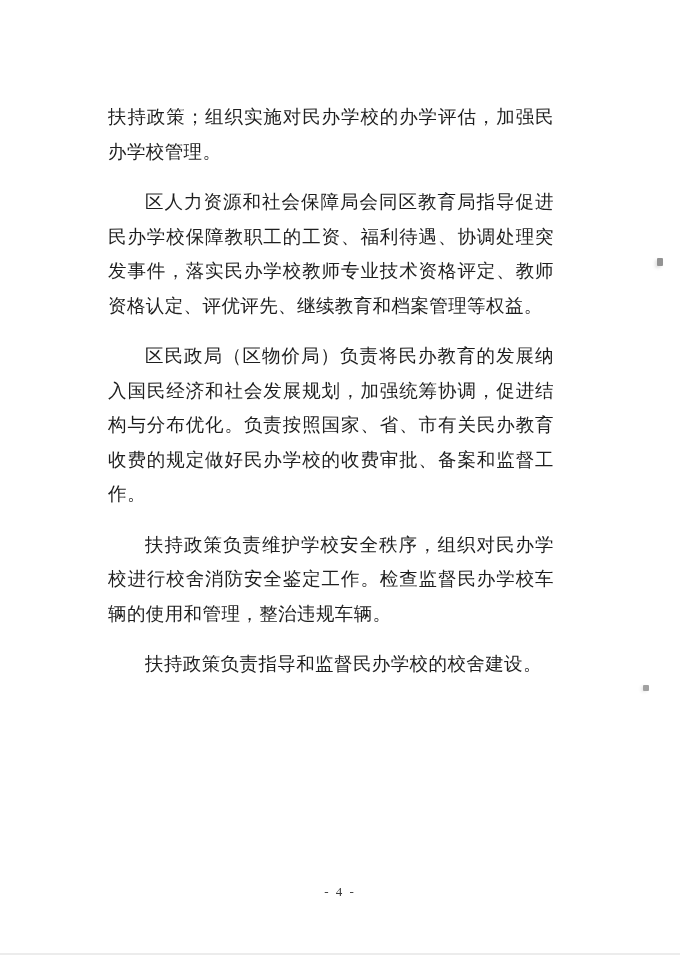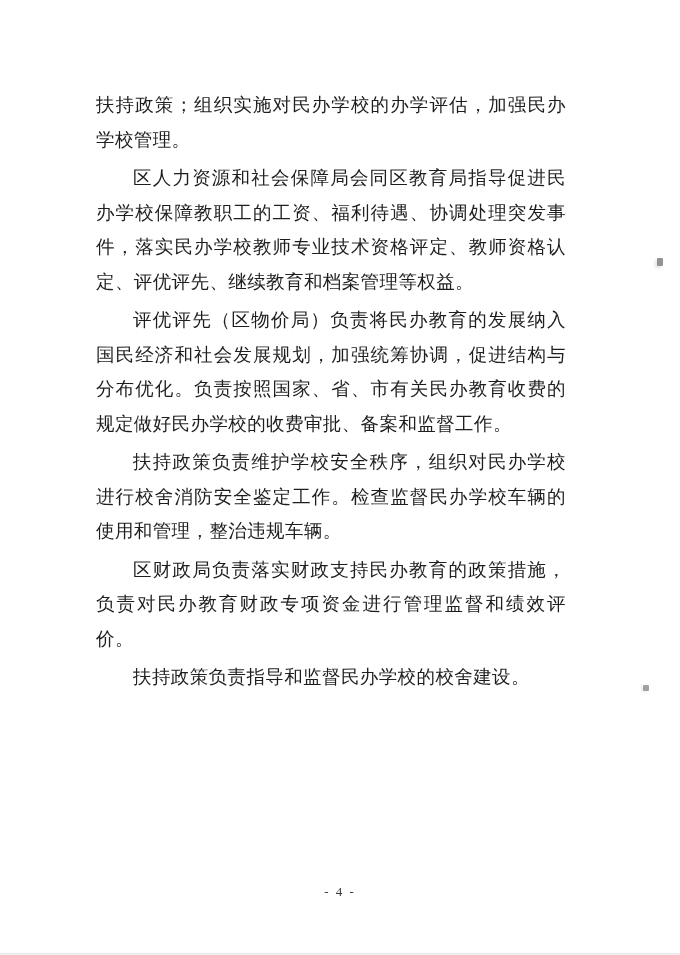--- a/index.html
+++ b/index.html
@@ -20,21 +20,21 @@
     left: 92px;
     top: 84px;
     width: 478px;
     font-size: 18.5px;
     line-height: 34.5px;
     text-align: justify;
     text-justify: inter-ideograph;
     letter-spacing: 0.4px;
   }
   .doc-content p {
-    margin: 4px;
+    margin: 16px;
     padding: 0;
   }
   .doc-content p.indent {
     text-indent: 2em;
   }
   .agency {
     font-weight: 400;
   }
   .page-number {
     position: absolute;
@@ -78,27 +78,26 @@
   }
 </style>
 </head>
 <body>
 
 <div class="doc-content">
   <p><span>扶持政策；组织实施对民办学校的办学评估，加强民办学校管理。</span></p>
 
   <p class="indent"><span class="agency">区人力资源和社会保障局</span><span>会同区教育局指导促进民办学校保障教职工的工资、福利待遇、协调处理突发事件，落实民办学校教师专业技术资格评定、教师资格认定、评优评先、继续教育和档案管理等权益。</span></p>
 
-  <p class="indent"><span class="agency">评优评先（区物价局）</span><span>负责将民办教育的发展纳入国民经济和社会发展规划，加强统筹协调，促进结构与分布优化。负责按照国家、省、市有关民办教育收费的规定做好民办学校的收费审批、备案和监督工作。</span></p>
+  <p class="indent"><span class="agency">区民政局（区物价局）</span><span>负责将民办教育的发展纳入国民经济和社会发展规划，加强统筹协调，促进结构与分布优化。负责按照国家、省、市有关民办教育收费的规定做好民办学校的收费审批、备案和监督工作。</span></p>
 
   <p class="indent"><span class="agency">扶持政策</span><span>负责维护学校安全秩序，组织对民办学校进行校舍消防安全鉴定工作。检查监督民办学校车辆的使用和管理，整治违规车辆。</span></p>
 
 
 
-  <p class="indent"><span class="agency">区财政局</span><span>负责落实财政支持民办教育的政策措施，负责对民办教育财政专项资金进行管理监督和绩效评价。</span></p>
 
 
   <p class="indent"><span class="agency">扶持政策</span><span>负责指导和监督民办学校的校舍建设。</span></p>
 </div>
 
 <div class="page-number">- 4 -</div>
 
 <div class="speck speck-1"></div>
 <div class="speck speck-2"></div>
 <div class="bottom-edge"></div>

